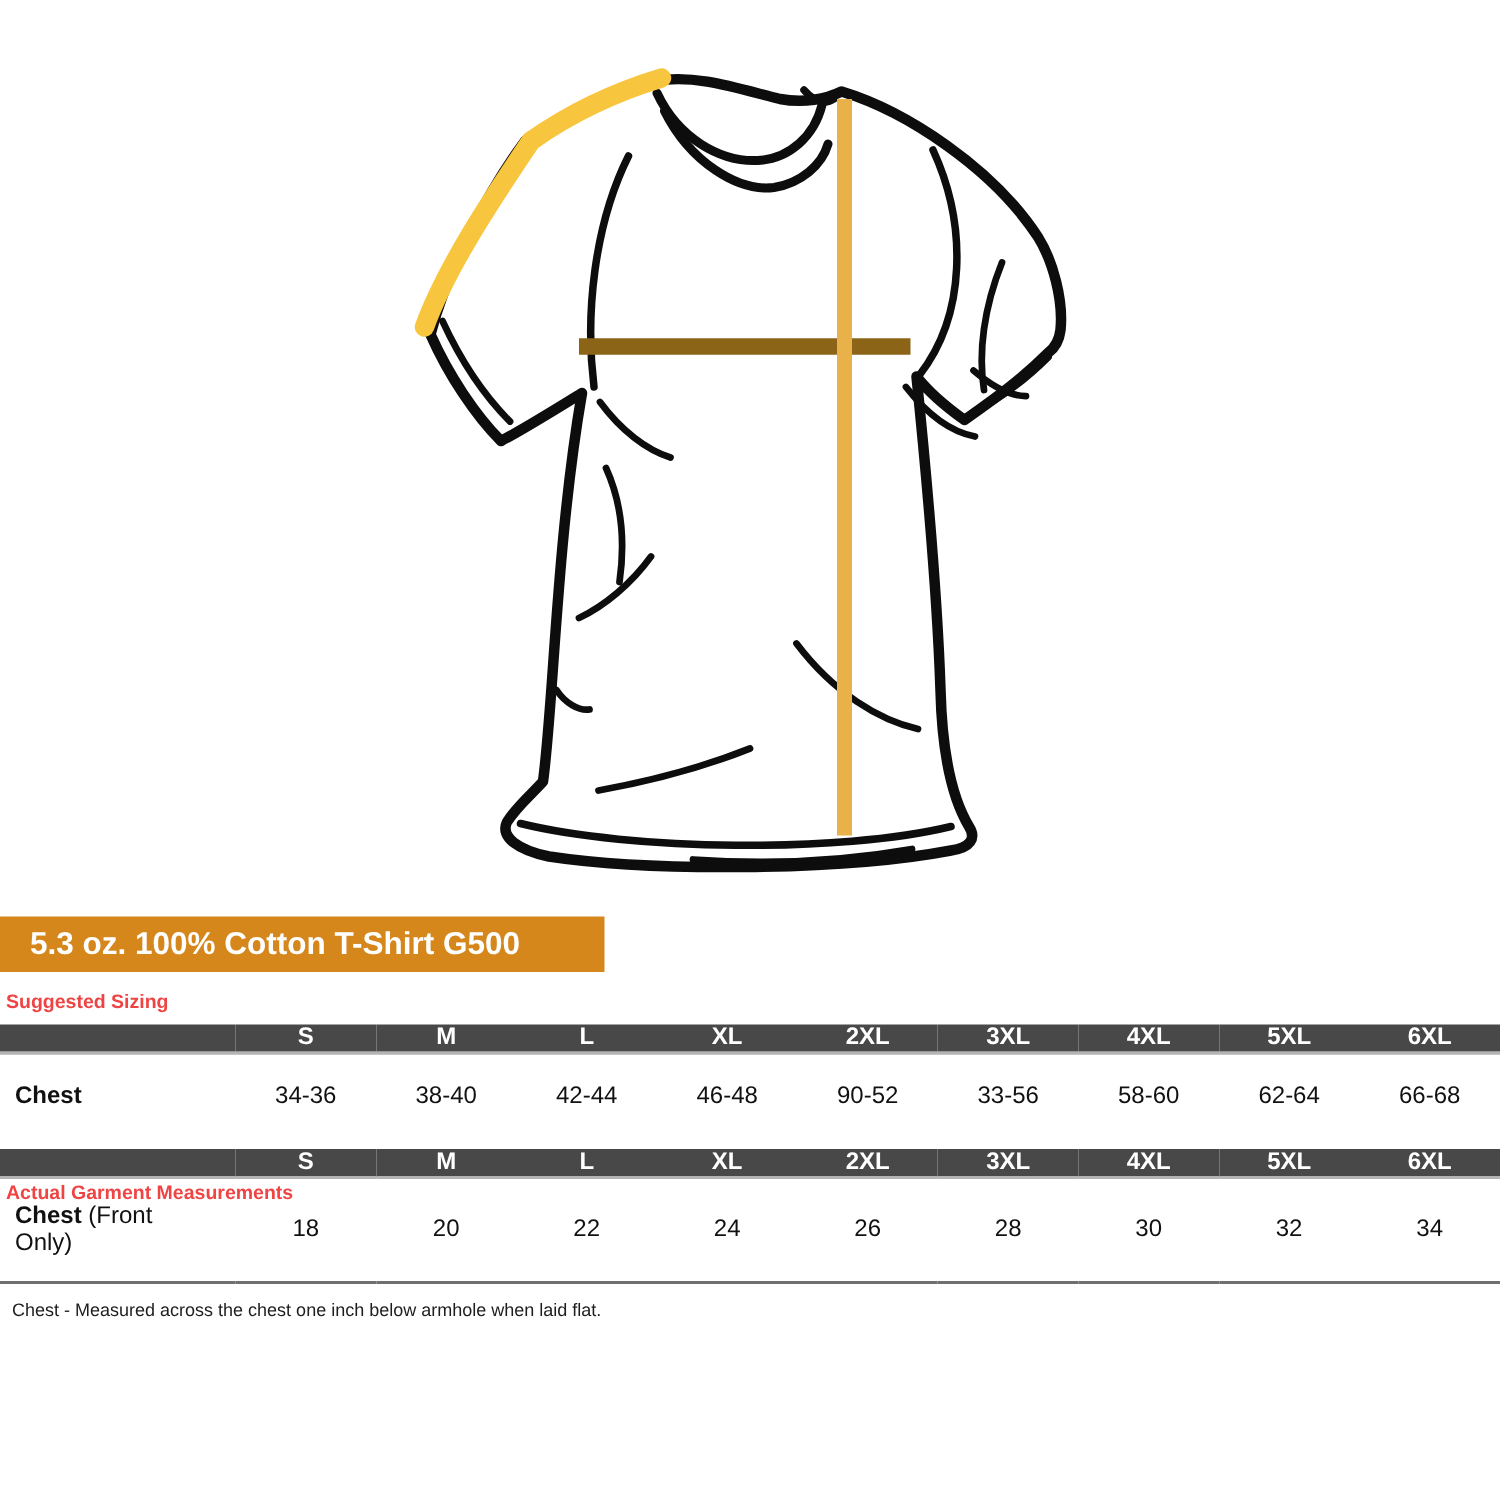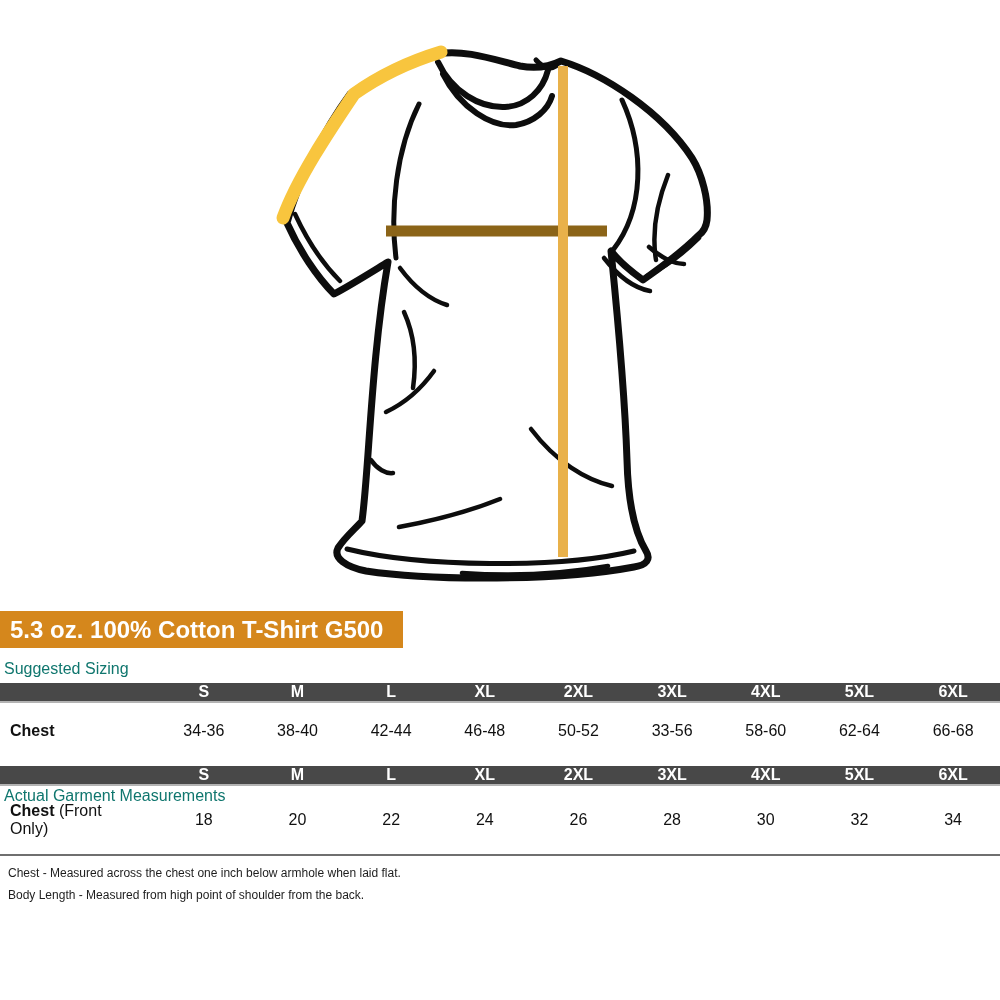--- a/index.html
+++ b/index.html
@@ -1,22 +1,22 @@
 <!DOCTYPE html>
 <html><head>
 <meta charset="utf-8">
 <style>
   html,body{margin:0;padding:0;background:#fff;}
   .page{position:relative;width:1000px;height:1000px;background:#fff;overflow:hidden;
         font-family:"Liberation Sans","DejaVu Sans",sans-serif;}
   .shirt-svg{position:absolute;left:0;top:0;}
   .banner{position:absolute;left:0;top:611px;width:403px;height:37px;background:#D5871C;
-          color:#fff;font-weight:bold;font-size:24px;line-height:37px;padding-left:10px;
+          color:#fff;font-weight:bold;font-size:21px;line-height:37px;padding-left:20px;
           box-sizing:border-box;white-space:nowrap;}
-  .section-title{position:absolute;left:4px;font-size:16px;color:#0f766e;}
+  .section-title{position:absolute;left:4px;font-size:13px;color:#ef4444;font-weight:bold;}
   .st-suggested{top:660px;}
   .st-actual{top:787px;}
   table.size-table{position:absolute;left:0;width:1000px;border-collapse:collapse;
                    table-layout:fixed;font-size:16px;color:#111;}
   #suggested-table{top:683px;}
   #actual-table{top:766px;}
   table.size-table col.c0{width:157px;}
   table.size-table th{background:#484848;color:#fff;font-weight:bold;font-size:16px;
                       height:18px;padding:0;text-align:center;border-bottom:2px solid #b3b3b3;}
   table.size-table td{height:23px;padding:16px;text-align:center;font-weight:normal;}
@@ -107,21 +107,21 @@
     </thead>
     <tbody>
       <tr>
         <td class="row-label">
           <b>Chest</b><span></span>
         </td>
         <td>34-36</td>
         <td>38-40</td>
         <td>42-44</td>
         <td>46-48</td>
-        <td>50-52</td>
+        <td>90-52</td>
         <td>33-56</td>
         <td>58-60</td>
         <td>62-64</td>
         <td>66-68</td>
       </tr>
     </tbody>
   </table>
 
   <div class="section-title st-actual">Actual Garment Measurements</div>
 
@@ -165,16 +165,15 @@
         <td>28</td>
         <td>30</td>
         <td>32</td>
         <td>34</td>
       </tr>
     </tbody>
   </table>
 
   <div class="footnotes">
     <div>Chest - Measured across the chest one inch below armhole when laid flat.</div>
-    <div>Body Length - Measured from high point of shoulder from the back.</div>
   </div>
 
 </div>
 
 </body></html>

